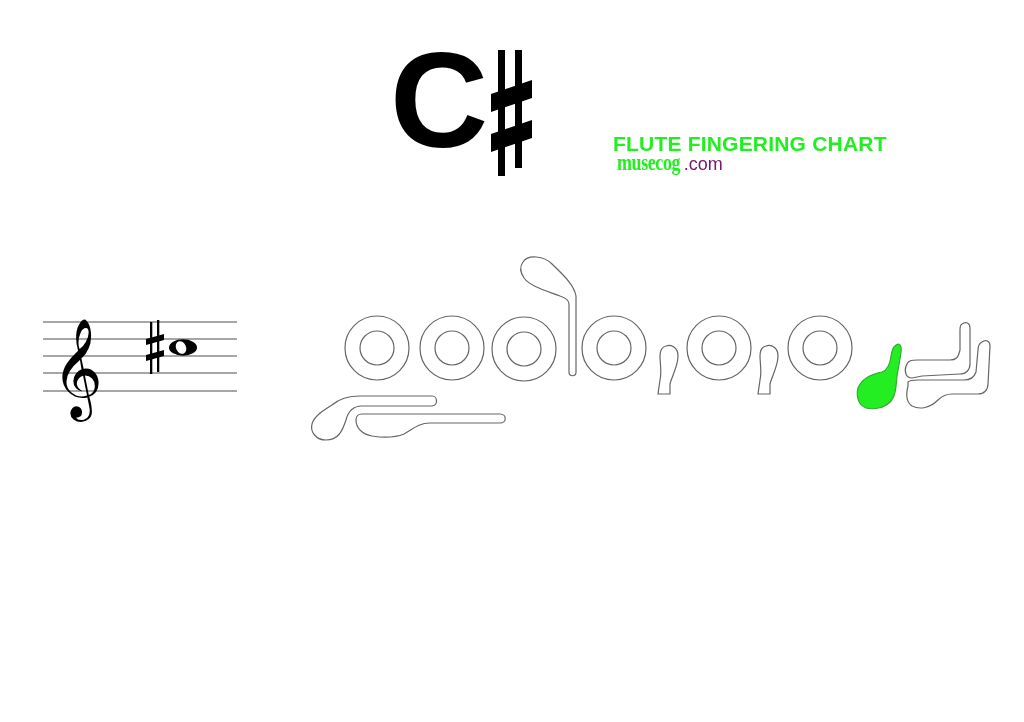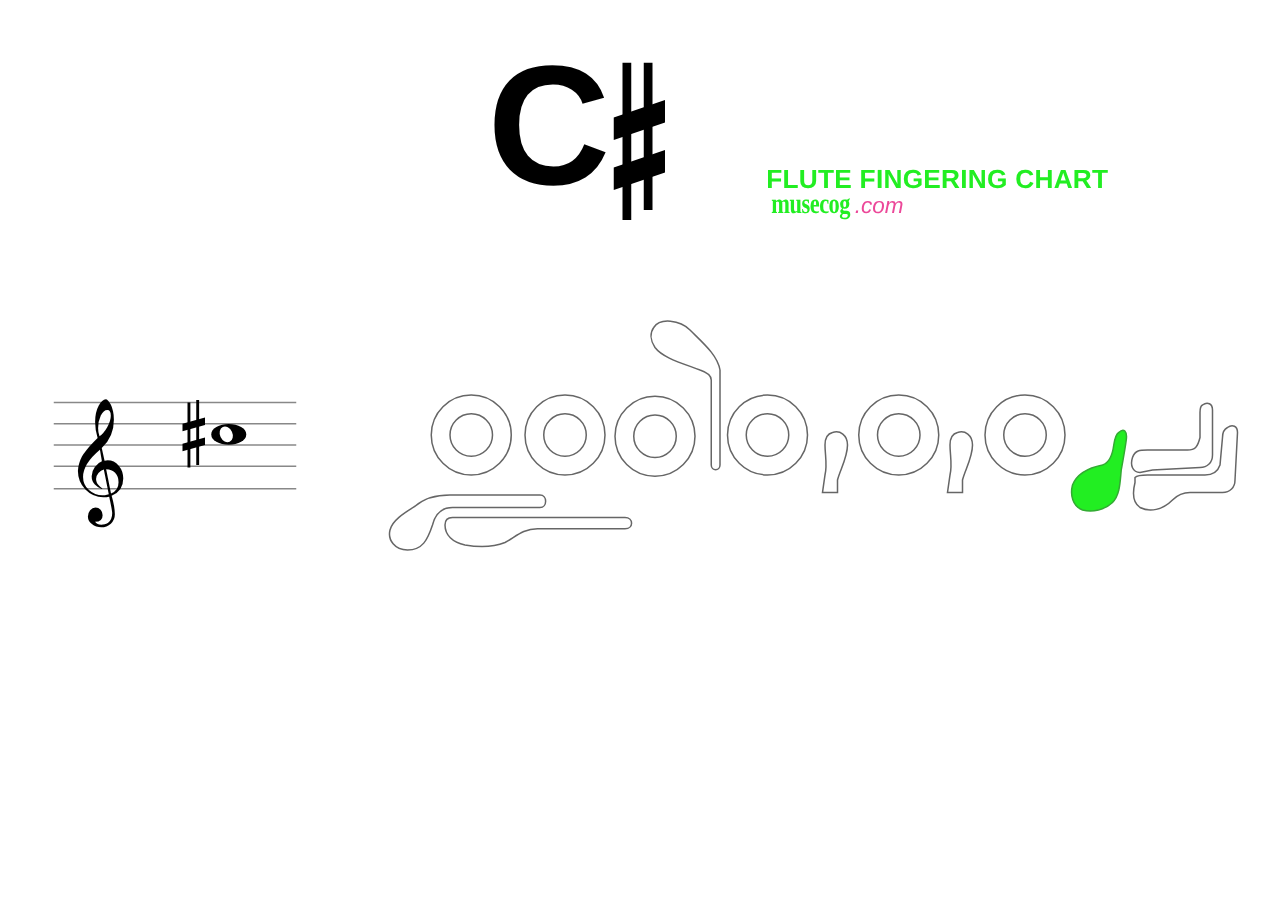--- a/index.html
+++ b/index.html
@@ -4,21 +4,21 @@
   <style>
     html, body { margin: 0; padding: 0; background: #ffffff; }
     body { width: 1024px; height: 722px; position: relative; overflow: hidden; font-family: "Liberation Sans", sans-serif; }
     .note-title { position: absolute; left: 390px; top: 32px; height: 140px; display: flex; align-items: flex-start; }
     .note-letter { font-family: "Liberation Sans", sans-serif; font-weight: bold; font-size: 136px; line-height: 1; color: #000; letter-spacing: -2px; }
     .chart-title { position: absolute; left: 613px; top: 118px; font-weight: bold; font-size: 21px; color: #22ee22; letter-spacing: 0.2px; white-space: nowrap; margin-top: 14px; }
     .legend-row { position: absolute; left: 613px; top: 150px; display: flex; align-items: center; white-space: nowrap; }
     .legend-pill { background: #22ee22; color: #fff; font-weight: bold; font-size: 13px; padding: 2px 6px 3px 6px; border-radius: 7px; line-height: 15px; }
     .brand { display: flex; align-items: baseline; margin-left: 4px; }
     .brand-name { font-family: "Liberation Serif", serif; font-weight: bold; font-size: 23px; color: #22ee22; transform: scaleX(0.78); transform-origin: left; display: inline-block; letter-spacing: -0.5px; margin-right: -14px; }
-    .brand-tld { font-size: 18px; color: #ec4899; font-style: italic; }
+    .brand-tld { font-size: 18px; color: #701a75; }
     svg.diagram { position: absolute; left: 0; top: 0; }
   </style>
 </head>
 <body>
 
 <div class="note-title">
   <span class="note-letter">C</span>
   <svg width="48" height="126" viewBox="0 0 48 126" style="margin-left:2px;margin-top:18px;">
     <rect x="10" y="0" width="7" height="126" fill="#000"></rect>
     <rect x="27" y="0" width="7" height="118" fill="#000"></rect>

